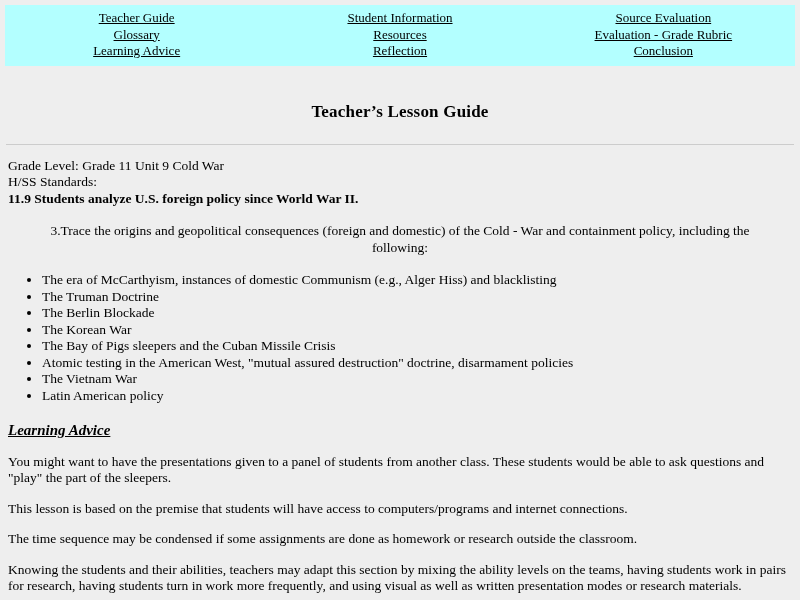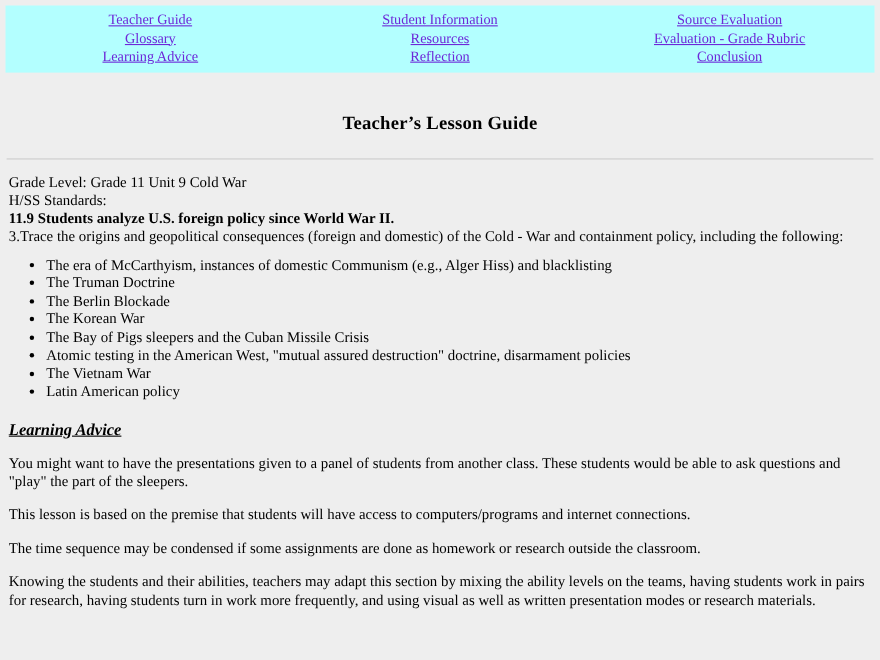--- a/index.html
+++ b/index.html
@@ -25,21 +25,21 @@
     align-items: flex-start;
     justify-content: space-around;
   }
   .nav-col {
     display: flex;
     flex-direction: column;
     align-items: center;
     flex: 1 1 0;
   }
   .nav-link {
-    color: #6d28d9;
+    color: #000000;
     text-decoration: underline;
     font-size: 13px;
     line-height: 16.5px;
     white-space: nowrap;
     cursor: pointer;
   }
 
   
   .title-block {
     text-align: center;
@@ -66,21 +66,22 @@
   }
   .meta-line {
     margin: 0;
   }
   .meta-line.first { margin-top: 13px; }
   .standard-bold {
     font-weight: bold;
     margin: 0;
   }
   .trace-text {
-    margin: 0;
+    margin: 16px;
+    text-align: center;
   }
 
   ul.bullets {
     margin: 9px 0 0 0;
     padding-left: 34px;
     list-style-type: disc;
   }
   ul.bullets li {
     margin: 0;
     line-height: 16.5px;

